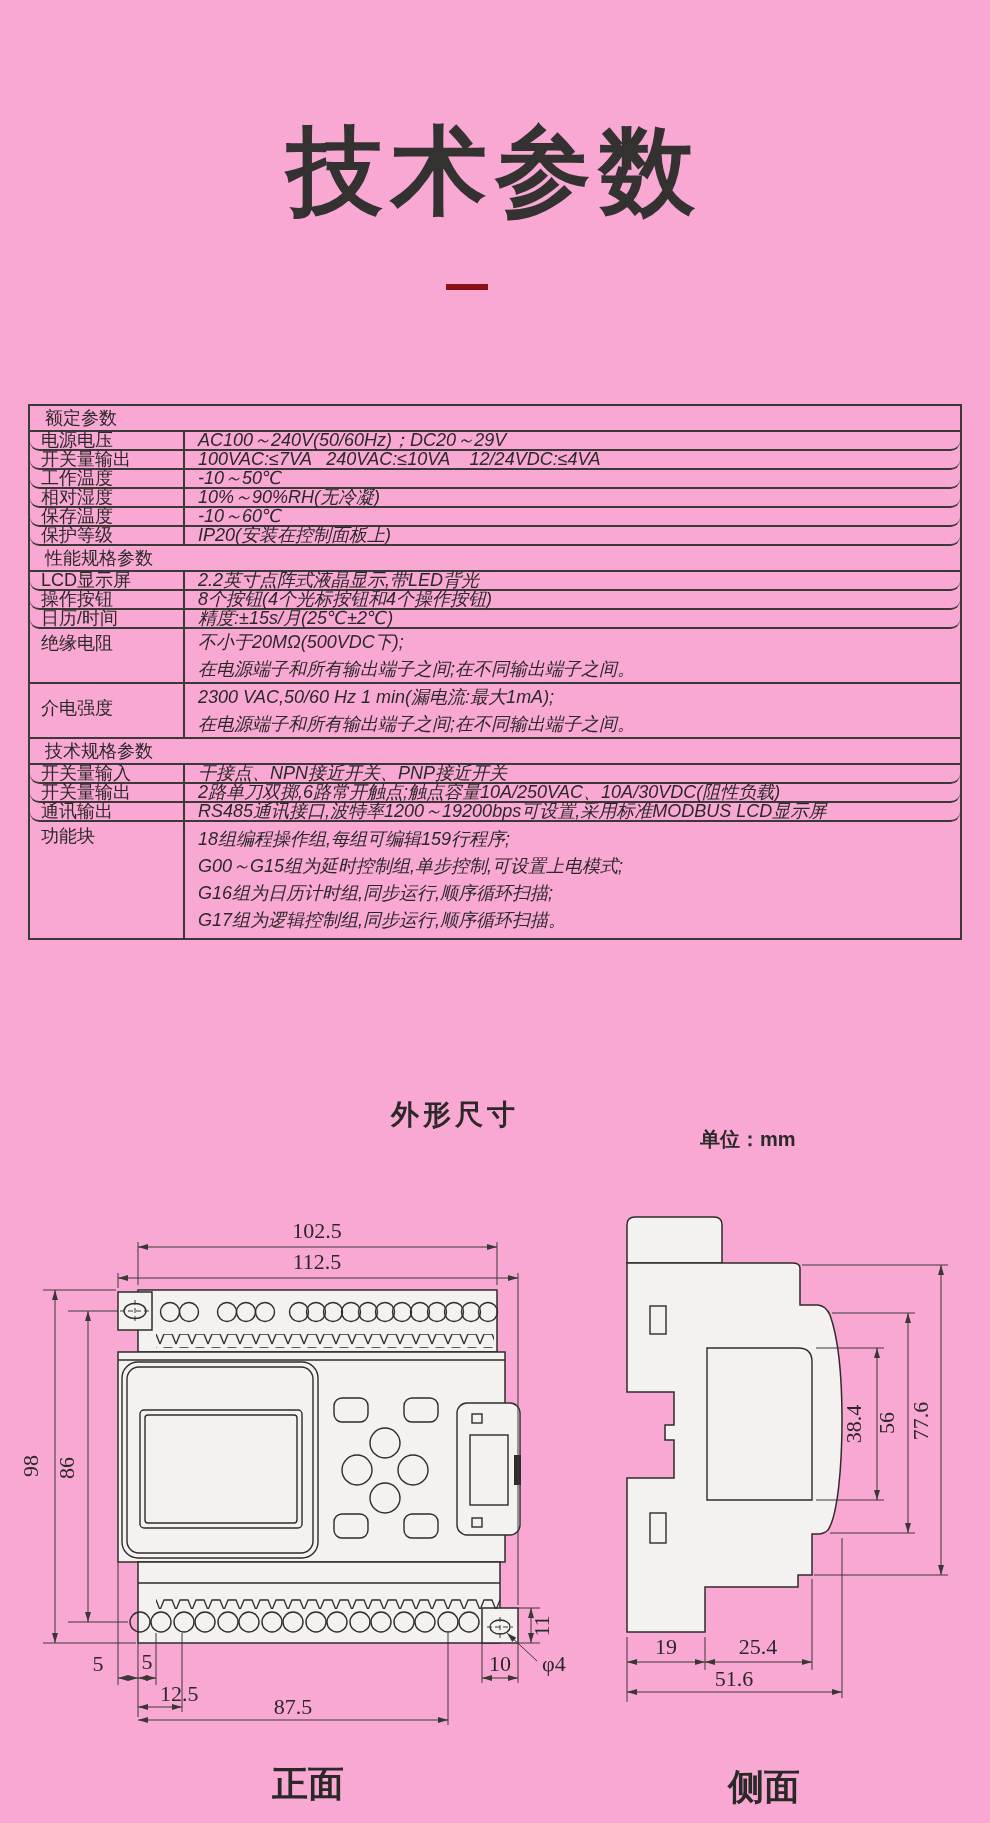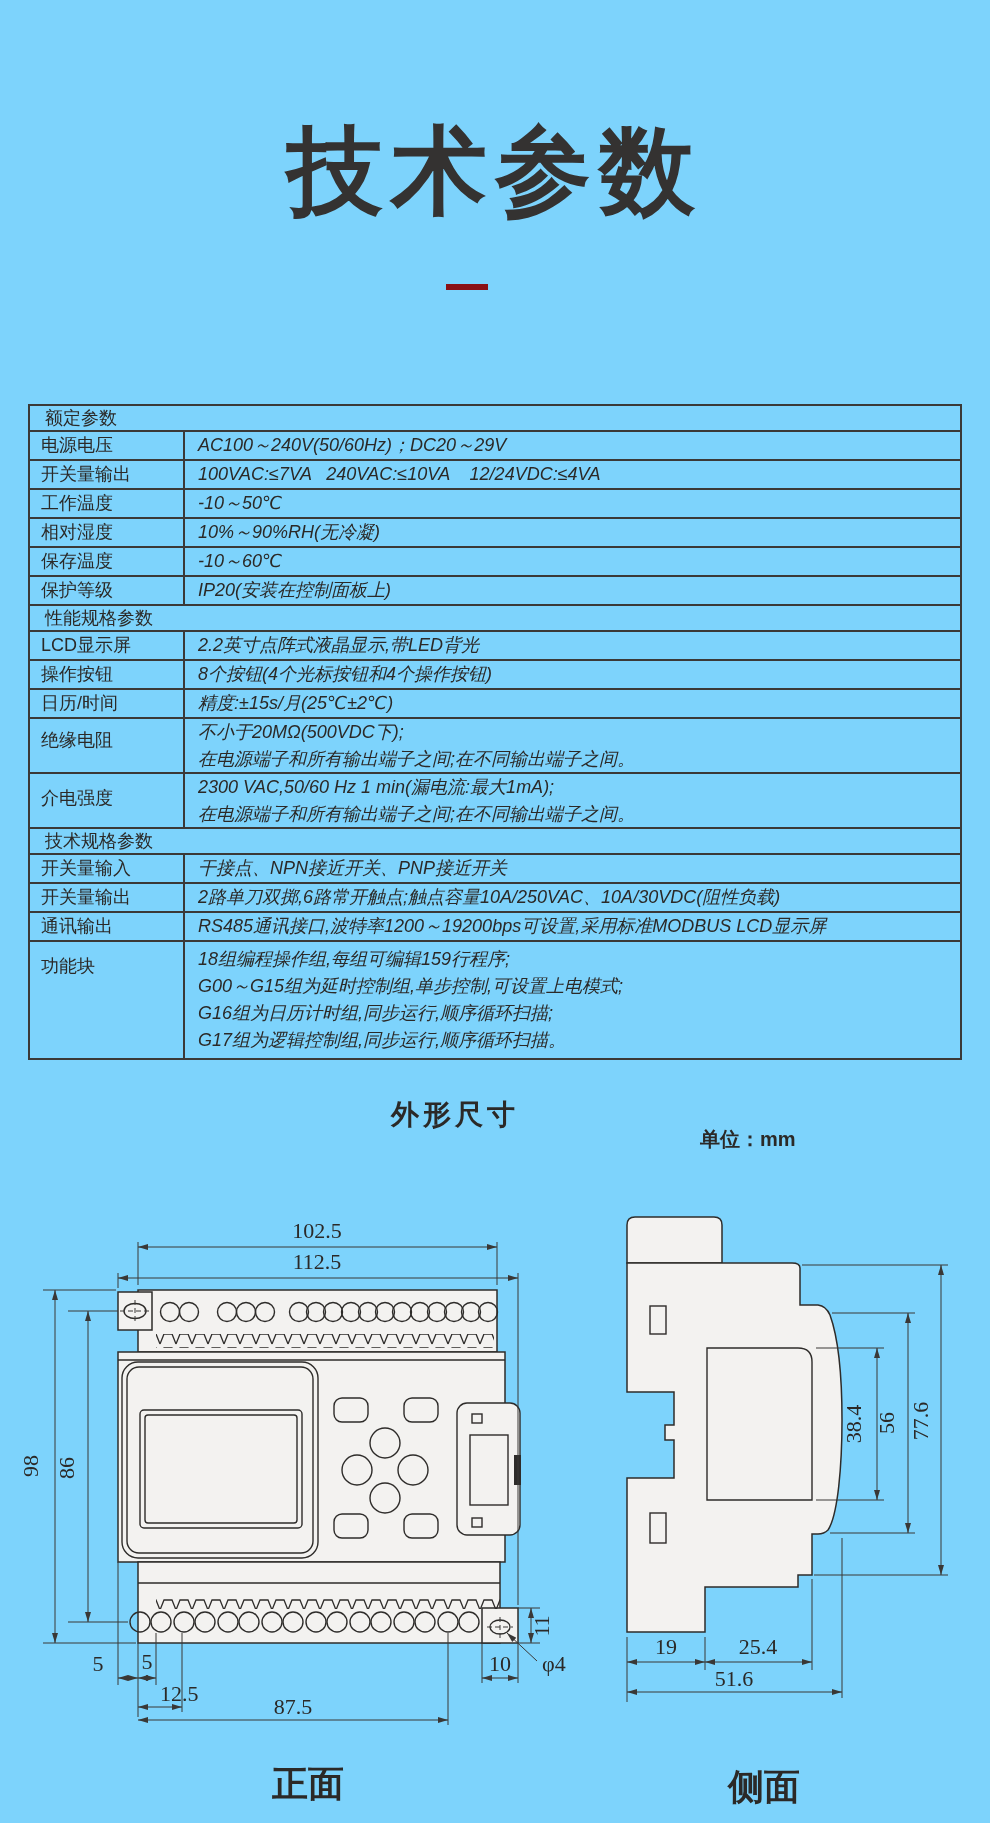--- a/index.html
+++ b/index.html
@@ -1,30 +1,30 @@
 <!DOCTYPE html>
 <html><head>
 <meta charset="utf-8">
 <style>
   html,body{margin:0;padding:0;}
   body{font-family:"Liberation Sans","DejaVu Sans",sans-serif;}
-  #page{position:relative;width:990px;height:1823px;background:#7dd3fc;overflow:hidden;color:#2b2927;}
+  #page{position:relative;width:990px;height:1823px;background:#f9a8d4;overflow:hidden;color:#2b2927;}
 
   .main-title{position:absolute;top:108px;left:0;width:990px;text-align:center;
     font-size:96px;font-weight:900;letter-spacing:8px;color:#343231;}
   .title-bar{position:absolute;left:446px;top:284px;width:42px;height:6px;}
 
   .spec-table{position:absolute;left:28px;top:404px;width:934px;border:2px solid #3b3937;box-sizing:border-box;}
   .trow{display:flex;border-bottom:2px solid #3b3937;box-sizing:border-box;}
   .trow:last-child{border-bottom:none;}
   .cell{box-sizing:border-box;font-size:18px;line-height:27px;}
   .cell.lab{flex:0 0 155px;width:155px;padding-left:11px;border-right:2px solid #3b3937;display:flex;align-items:center;}
   .cell.val{flex:1;padding-left:13px;display:flex;align-items:center;white-space:pre-wrap;font-style:italic;}
   .trow.sec .cell.lab{flex:1;width:auto;border-right:none;padding-left:15px;}
-  .h1{height:29px;}
+  .h1{height:19px;border-radius:10px;}
   .sec{height:26px;}
   .h2{height:55px;}
   .h4{height:116px;}
 
   .dim-heading{position:absolute;left:0;top:1096px;width:910px;text-align:center;
     font-size:28px;font-weight:bold;letter-spacing:4px;color:#2b2927;}
   .unit-label{position:absolute;left:700px;top:1126px;font-size:20px;font-weight:bold;color:#2b2927;}
 
   .drawing-svg{position:absolute;left:0;top:1150px;}
   .caption{position:absolute;font-size:36px;font-weight:bold;color:#2b2927;width:200px;text-align:center;}
@@ -83,21 +83,21 @@
       </div>
     <div class="trow h1">
         <div class="cell lab">操作按钮</div>
         <div class="cell val">8个按钮(4个光标按钮和4个操作按钮)</div>
       </div>
     <div class="trow h1">
         <div class="cell lab">日历/时间</div>
         <div class="cell val">精度:±15s/月(25℃±2℃)</div>
       </div>
     <div class="trow h2">
-        <div class="cell lab" style="align-items:flex-start;padding-top:8px;">绝缘电阻</div>
+        <div class="cell lab" style="align-items:flex-start;padding-top:1px;">绝缘电阻</div>
         <div class="cell val">不小于20MΩ(500VDC下);
 在电源端子和所有输出端子之间;在不同输出端子之间。</div>
       </div>
     <div class="trow h2">
         <div class="cell lab" style="align-items:flex-start;padding-top:11px;">介电强度</div>
         <div class="cell val">2300 VAC,50/60 Hz 1 min(漏电流:最大1mA);
 在电源端子和所有输出端子之间;在不同输出端子之间。</div>
       </div>
     <div class="trow sec">
         <div class="cell lab">技术规格参数</div>
@@ -108,21 +108,21 @@
       </div>
     <div class="trow h1">
         <div class="cell lab">开关量输出</div>
         <div class="cell val">2路单刀双掷,6路常开触点;触点容量10A/250VAC、10A/30VDC(阻性负载)</div>
       </div>
     <div class="trow h1">
         <div class="cell lab">通讯输出</div>
         <div class="cell val">RS485通讯接口,波特率1200～19200bps可设置,采用标准MODBUS LCD显示屏</div>
       </div>
     <div class="trow h4">
-        <div class="cell lab" style="align-items:flex-start;padding-top:11px;">功能块</div>
+        <div class="cell lab" style="align-items:flex-start;padding-top:1px;">功能块</div>
         <div class="cell val">18组编程操作组,每组可编辑159行程序;
 G00～G15组为延时控制组,单步控制,可设置上电模式;
 G16组为日历计时组,同步运行,顺序循环扫描;
 G17组为逻辑控制组,同步运行,顺序循环扫描。</div>
       </div>
   </div>
 
   <div class="dim-heading">外形尺寸</div>
   <div class="unit-label">单位：mm</div>
 

